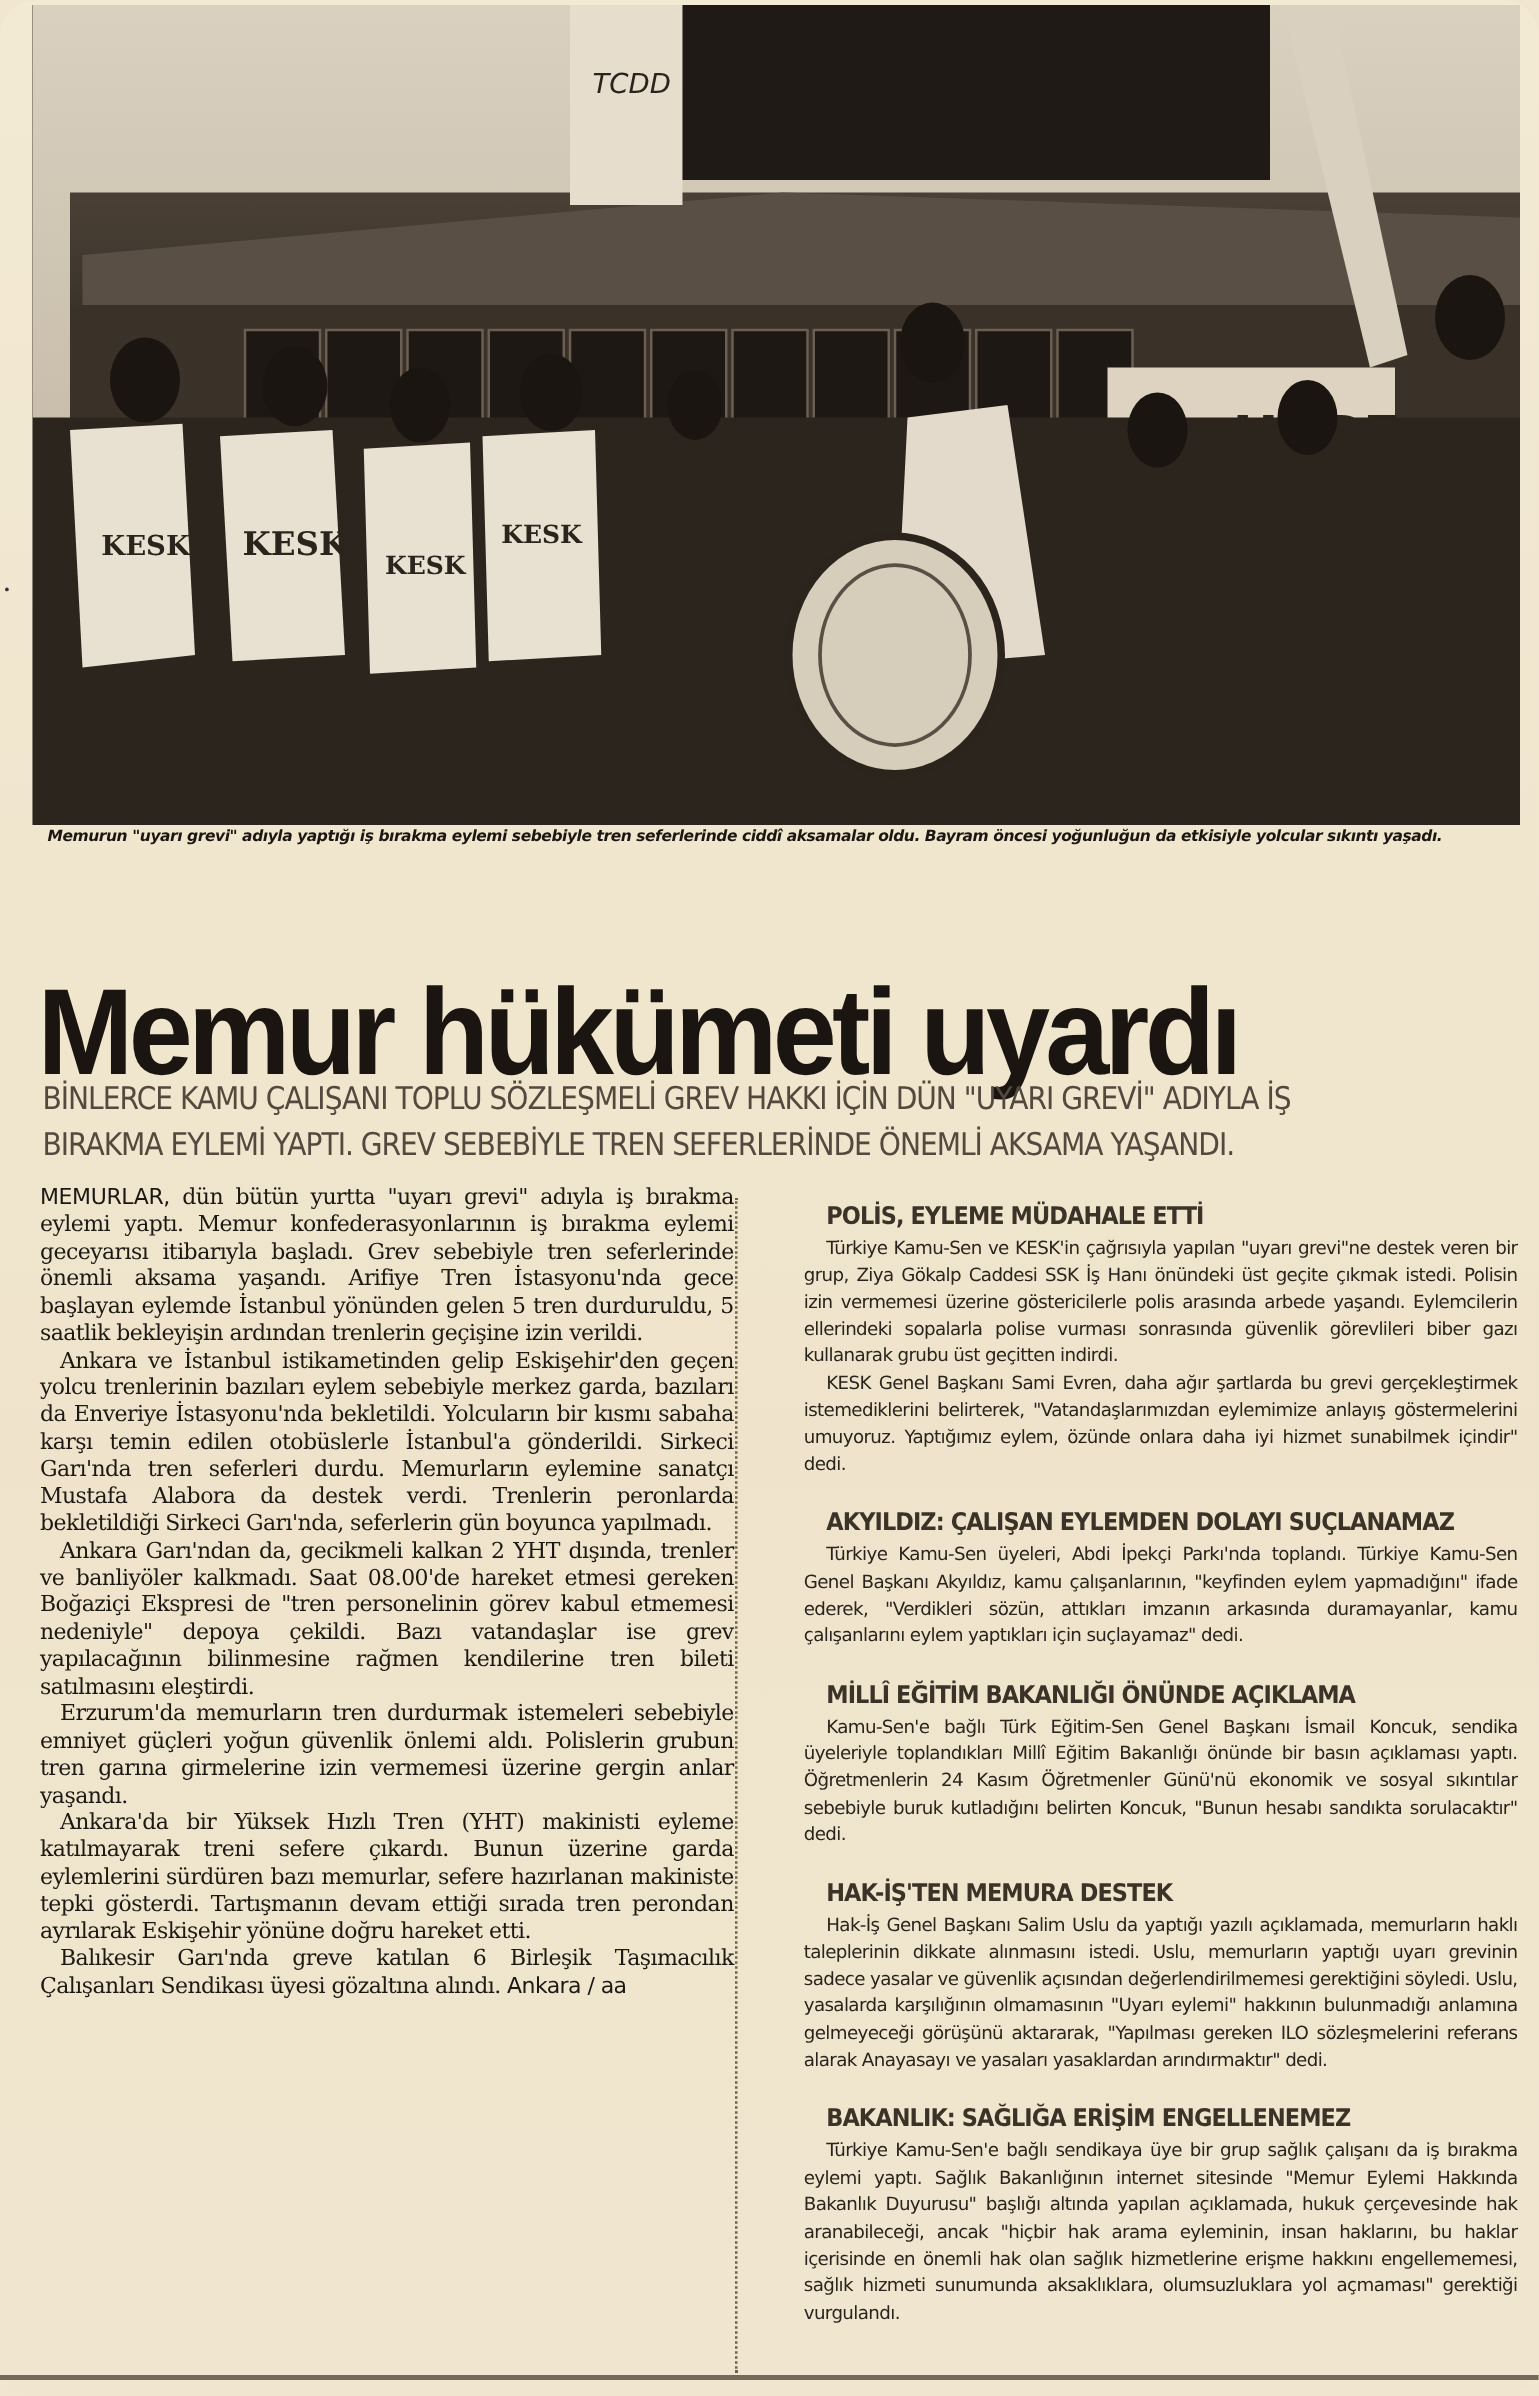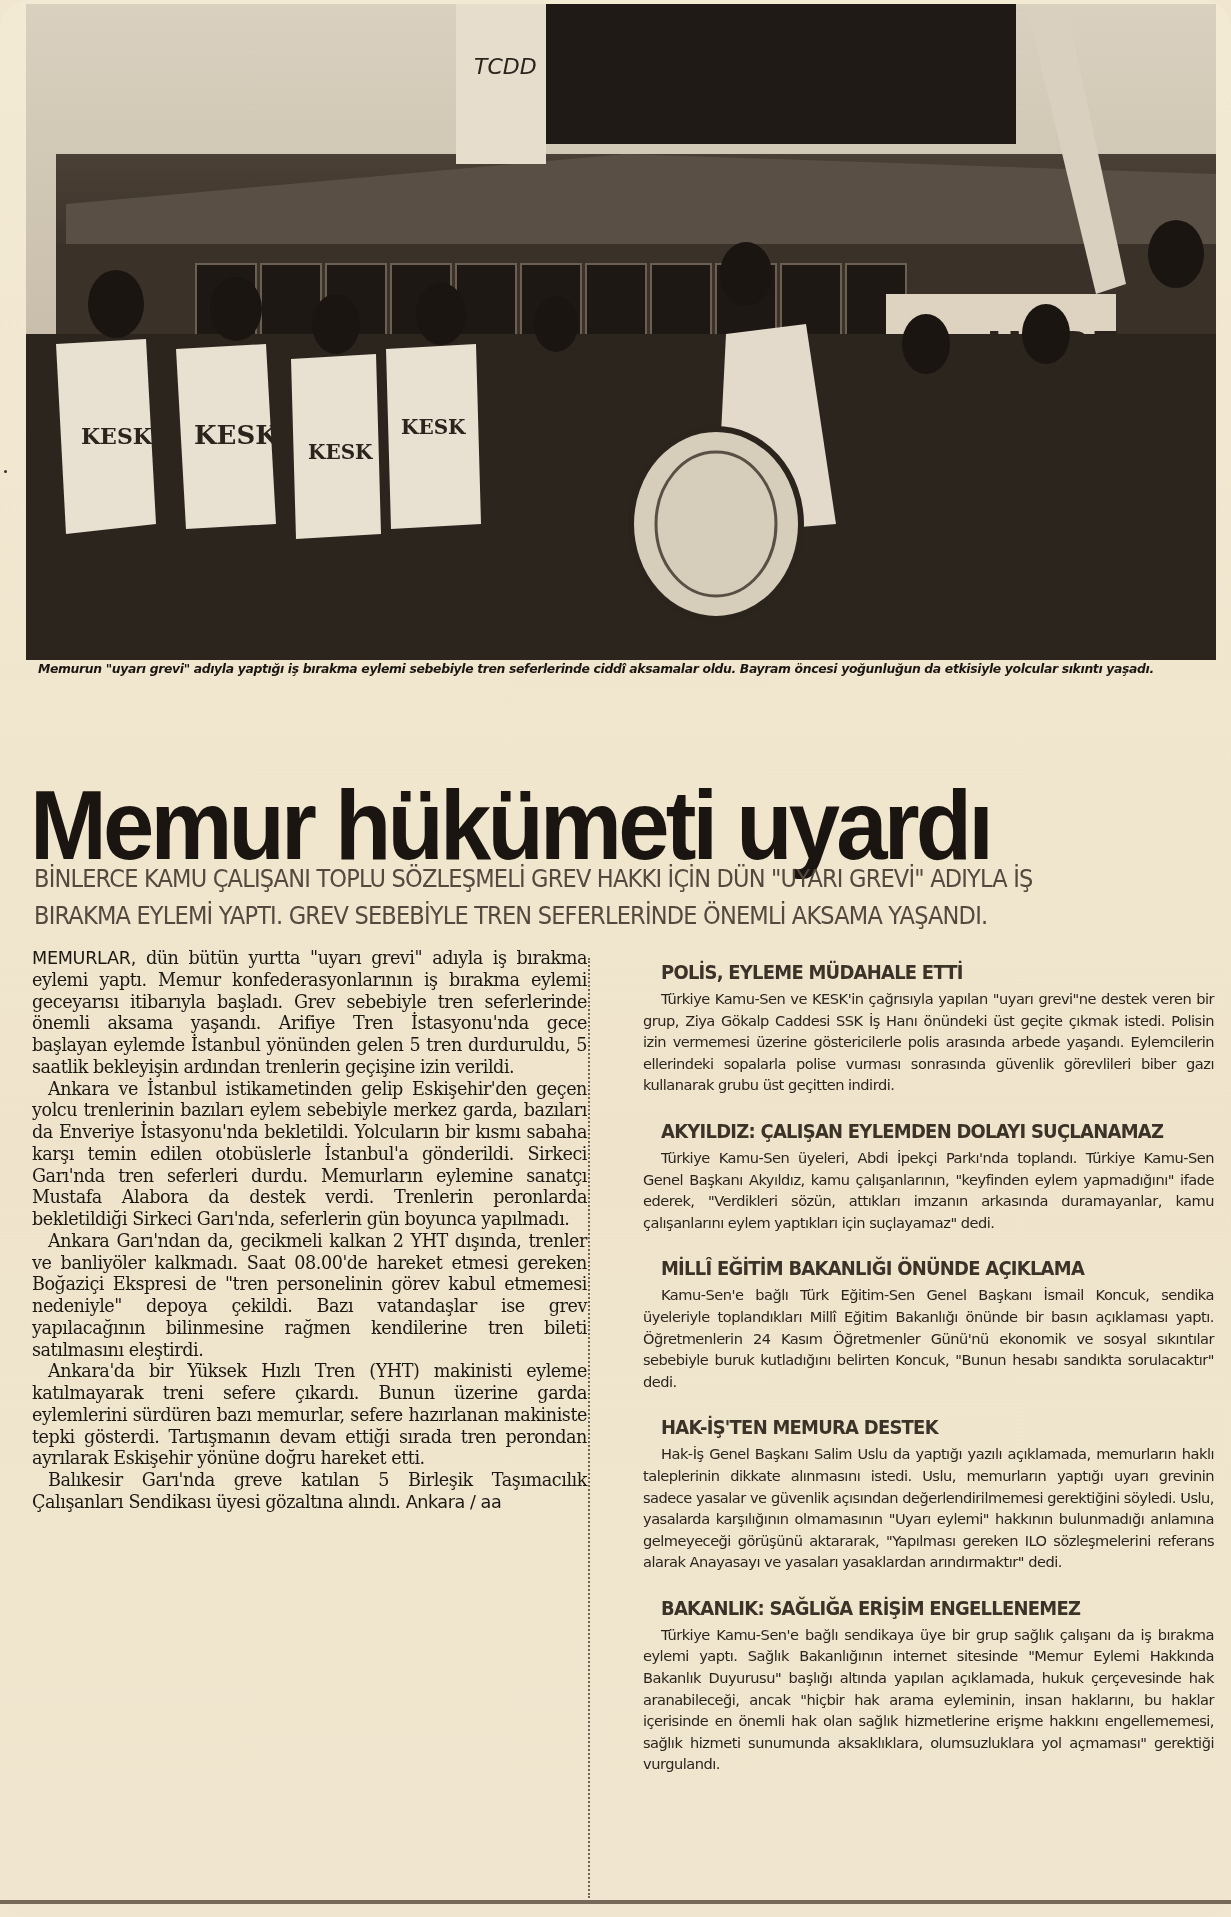--- a/index.html
+++ b/index.html
@@ -161,30 +161,32 @@
   <h1 class="headline">Memur hükümeti uyardı</h1>
   <div class="deck">
     <div>BİNLERCE KAMU ÇALIŞANI TOPLU SÖZLEŞMELİ GREV HAKKI İÇİN DÜN "UYARI GREVİ" ADIYLA İŞ</div>
     <div>BIRAKMA EYLEMİ YAPTI. GREV SEBEBİYLE TREN SEFERLERİNDE ÖNEMLİ AKSAMA YAŞANDI.</div>
   </div>
 
   <div class="col-left">
     <p class="first"><span class="lead">MEMURLAR,</span><span> dün bütün yurtta "uyarı grevi" adıyla iş bırakma eylemi yaptı. Memur konfederasyonlarının iş bırakma eylemi geceyarısı itibarıyla başladı. Grev sebebiyle tren seferlerinde önemli aksama yaşandı. Arifiye Tren İstasyonu'nda gece başlayan eylemde İstanbul yönünden gelen 5 tren durduruldu, 5 saatlik bekleyişin ardından trenlerin geçişine izin verildi.</span></p>
     <p>Ankara ve İstanbul istikametinden gelip Eskişehir'den geçen yolcu trenlerinin bazıları eylem sebebiyle merkez garda, bazıları da Enveriye İstasyonu'nda bekletildi. Yolcuların bir kısmı sabaha karşı temin edilen otobüslerle İstanbul'a gönderildi. Sirkeci Garı'nda tren seferleri durdu. Memurların eylemine sanatçı Mustafa Alabora da destek verdi. Trenlerin peronlarda bekletildiği Sirkeci Garı'nda, seferlerin gün boyunca yapılmadı.</p>
     <p>Ankara Garı'ndan da, gecikmeli kalkan 2 YHT dışında, trenler ve banliyöler kalkmadı. Saat 08.00'de hareket etmesi gereken Boğaziçi Ekspresi de "tren personelinin görev kabul etmemesi nedeniyle" depoya çekildi. Bazı vatandaşlar ise grev yapılacağının bilinmesine rağmen kendilerine tren bileti satılmasını eleştirdi.</p>
+    <p>Erzurum'da memurların tren durdurmak istemeleri sebebiyle emniyet güçleri yoğun güvenlik önlemi aldı. Polislerin grubun tren garına girmelerine izin vermemesi üzerine gergin anlar yaşandı.</p>
     <p>Ankara'da bir Yüksek Hızlı Tren (YHT) makinisti eyleme katılmayarak treni sefere çıkardı. Bunun üzerine garda eylemlerini sürdüren bazı memurlar, sefere hazırlanan makiniste tepki gösterdi. Tartışmanın devam ettiği sırada tren perondan ayrılarak Eskişehir yönüne doğru hareket etti.</p>
-    <p><span>Balıkesir Garı'nda greve katılan 5 Birleşik Taşımacılık Çalışanları Sendikası üyesi gözaltına alındı. </span><span class="sign">Ankara /</span><span class="agency"> aa</span></p>
+    <p><span>Balıkesir Garı'nda greve katılan 6 Birleşik Taşımacılık Çalışanları Sendikası üyesi gözaltına alındı. </span><span class="sign">Ankara /</span><span class="agency"> aa</span></p>
   </div>
 
   <div class="divider"></div>
 
   <div class="col-right">
     <div class="section">
       <div class="sub">POLİS, EYLEME MÜDAHALE ETTİ</div>
       <p>Türkiye Kamu-Sen ve KESK'in çağrısıyla yapılan "uyarı grevi"ne destek veren bir grup, Ziya Gökalp Caddesi SSK İş Hanı önündeki üst geçite çıkmak istedi. Polisin izin vermemesi üzerine göstericilerle polis arasında arbede yaşandı. Eylemcilerin ellerindeki sopalarla polise vurması sonrasında güvenlik görevlileri biber gazı kullanarak grubu üst geçitten indirdi.</p>
+      <p>KESK Genel Başkanı Sami Evren, daha ağır şartlarda bu grevi gerçekleştirmek istemediklerini belirterek, "Vatandaşlarımızdan eylemimize anlayış göstermelerini umuyoruz. Yaptığımız eylem, özünde onlara daha iyi hizmet sunabilmek içindir" dedi.</p>
     </div>
     <div class="section">
       <div class="sub">AKYILDIZ: ÇALIŞAN EYLEMDEN DOLAYI SUÇLANAMAZ</div>
       <p>Türkiye Kamu-Sen üyeleri, Abdi İpekçi Parkı'nda toplandı. Türkiye Kamu-Sen Genel Başkanı Akyıldız, kamu çalışanlarının, "keyfinden eylem yapmadığını" ifade ederek, "Verdikleri sözün, attıkları imzanın arkasında duramayanlar, kamu çalışanlarını eylem yaptıkları için suçlayamaz" dedi.</p>
     </div>
     <div class="section">
       <div class="sub">MİLLÎ EĞİTİM BAKANLIĞI ÖNÜNDE AÇIKLAMA</div>
       <p>Kamu-Sen'e bağlı Türk Eğitim-Sen Genel Başkanı İsmail Koncuk, sendika üyeleriyle toplandıkları Millî Eğitim Bakanlığı önünde bir basın açıklaması yaptı. Öğretmenlerin 24 Kasım Öğretmenler Günü'nü ekonomik ve sosyal sıkıntılar sebebiyle buruk kutladığını belirten Koncuk, "Bunun hesabı sandıkta sorulacaktır" dedi.</p>
     </div>
     <div class="section">

